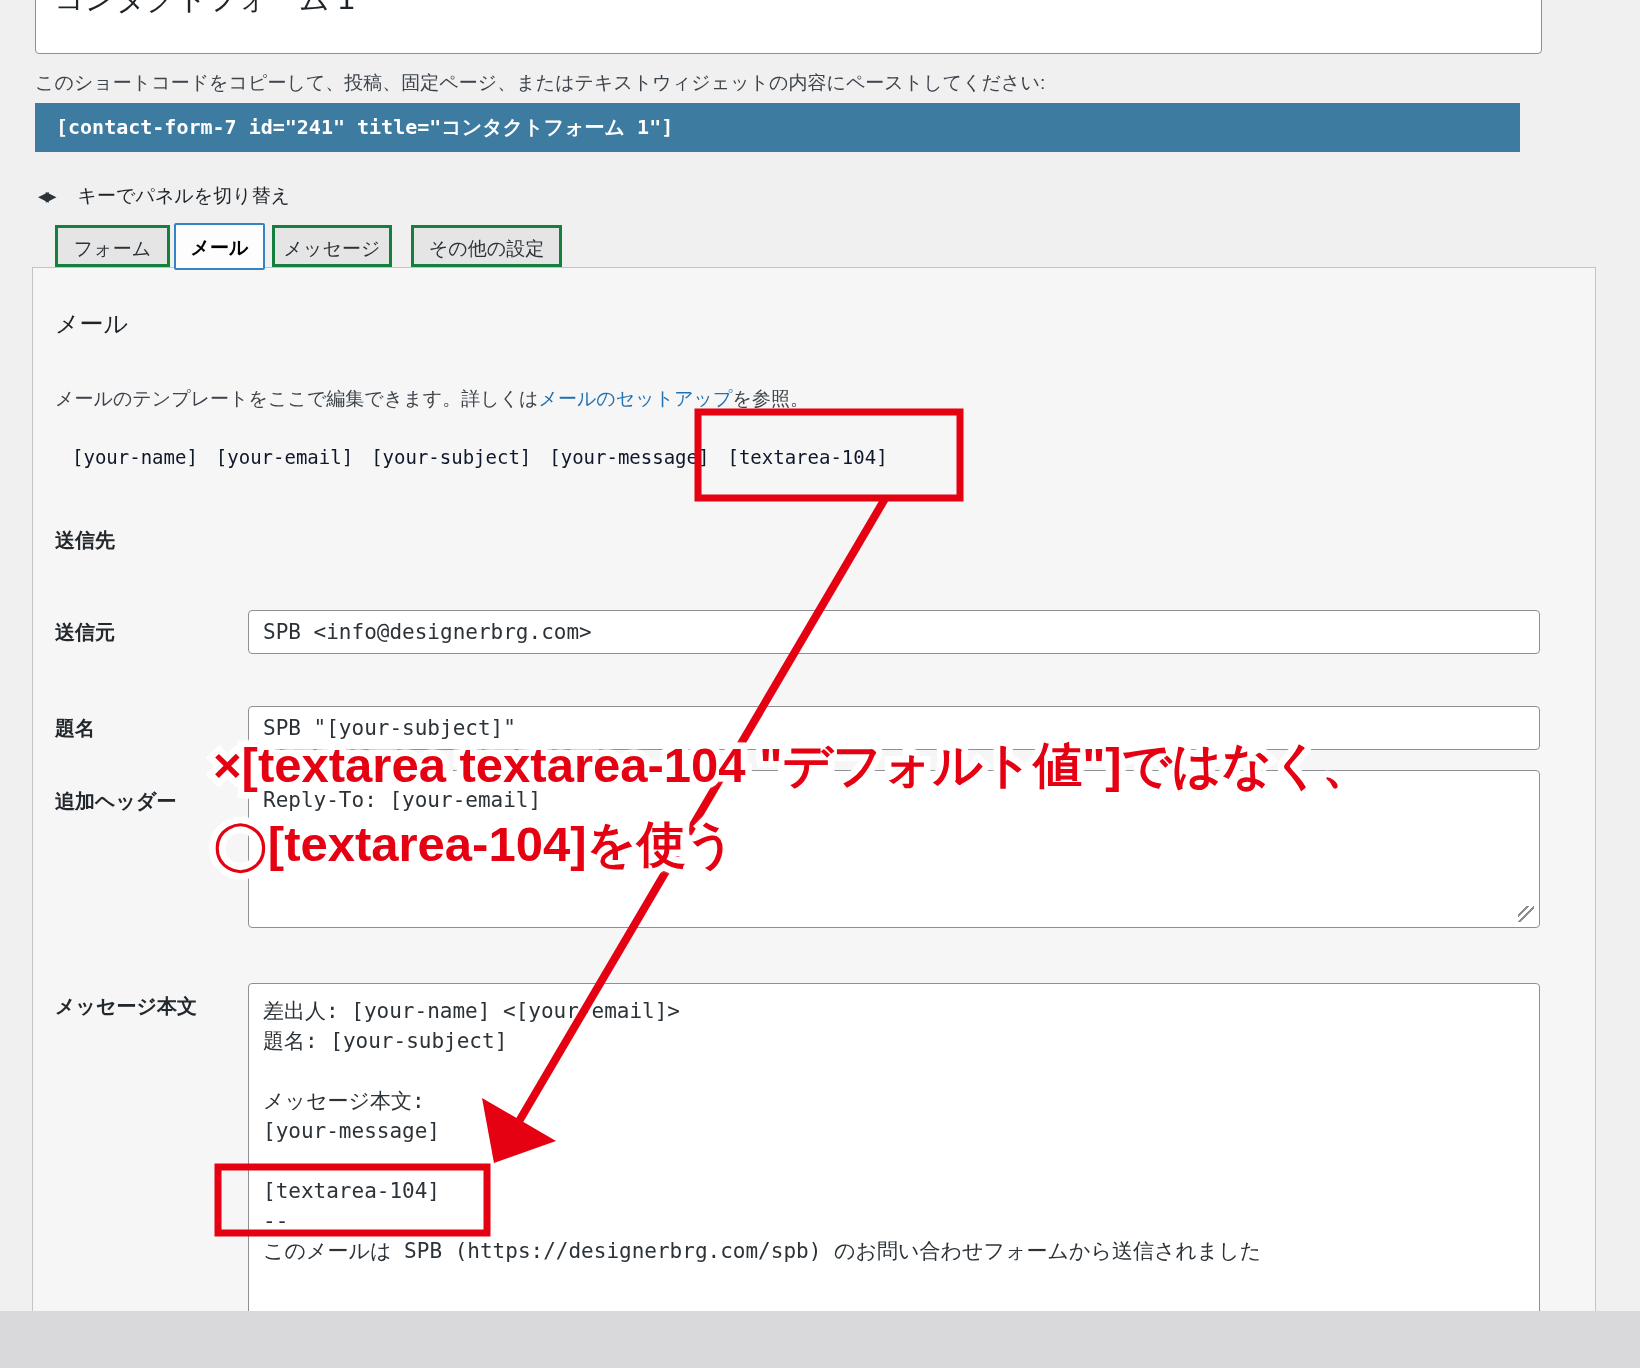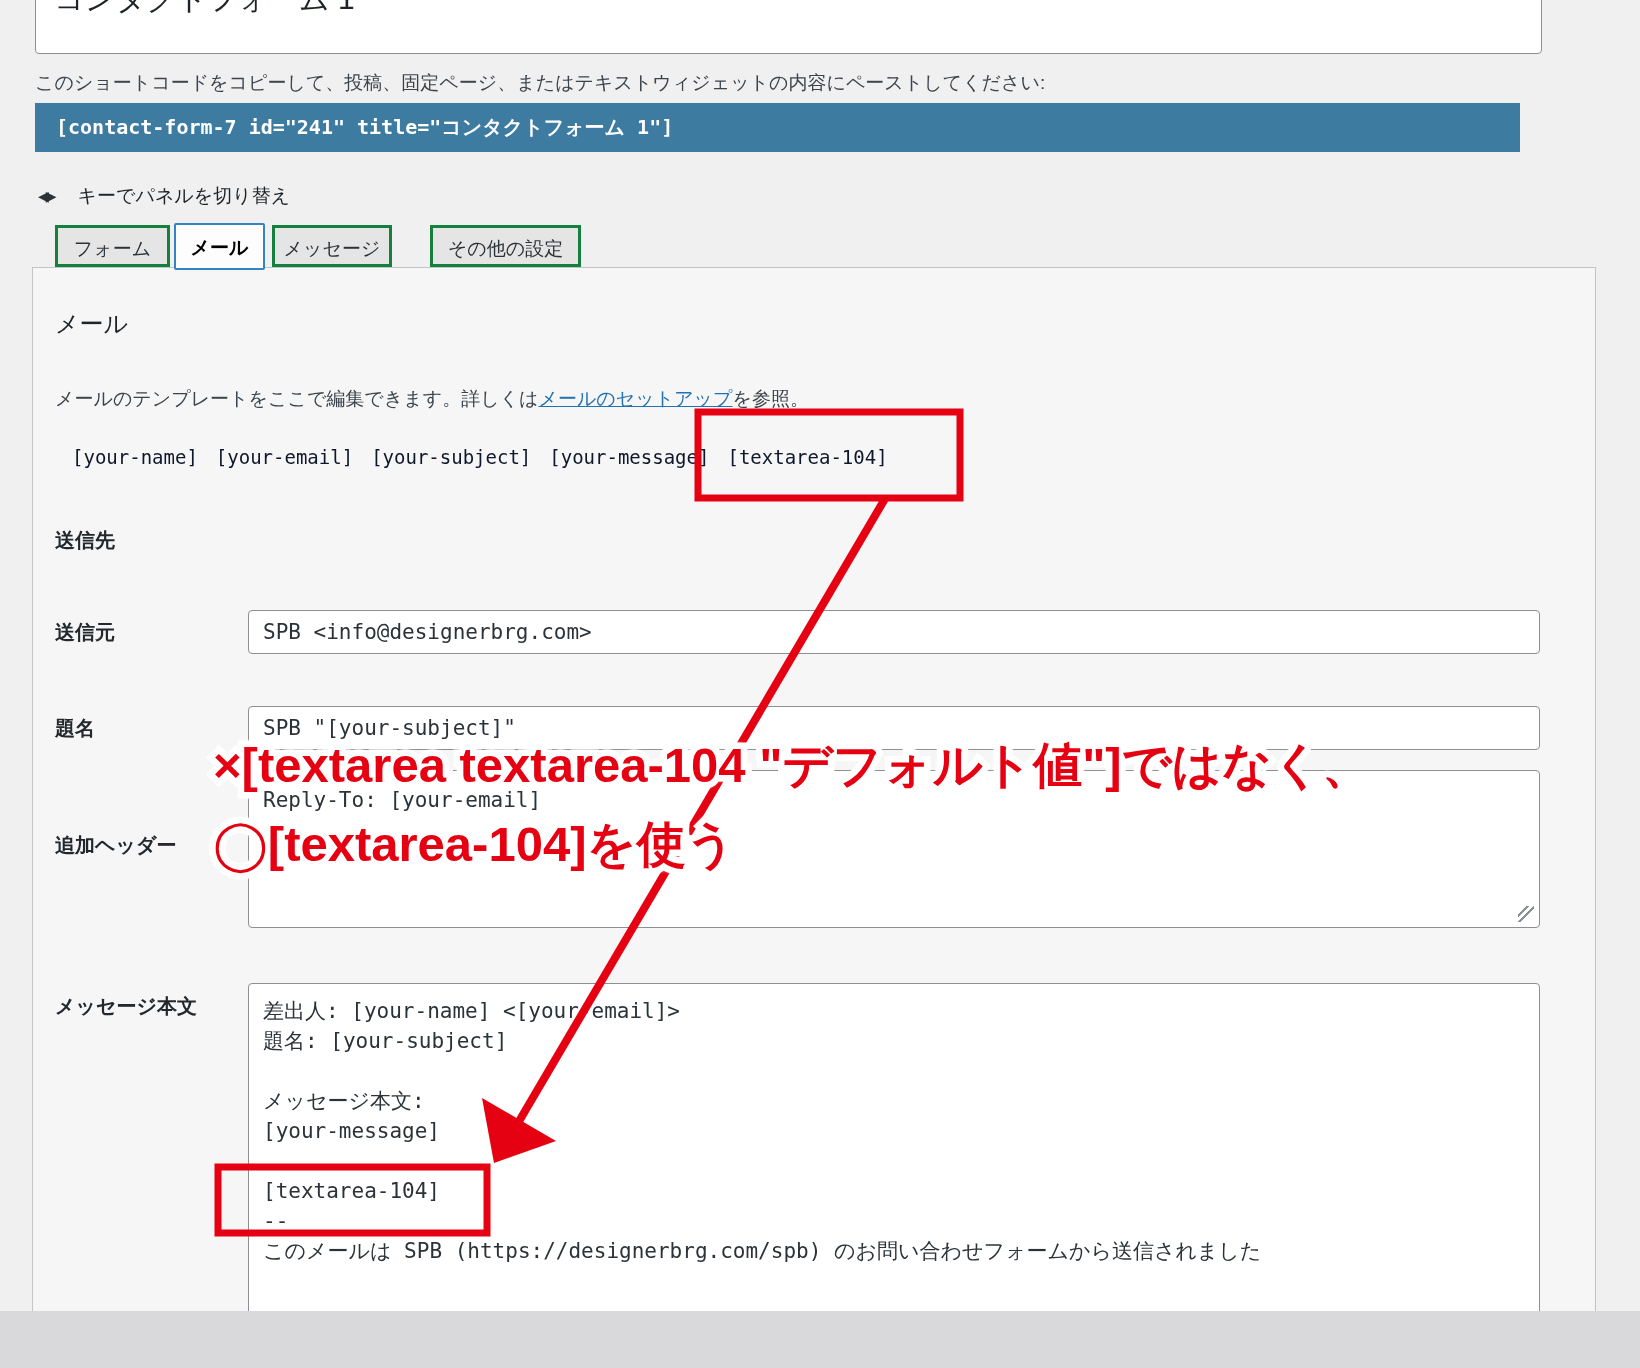--- a/index.html
+++ b/index.html
@@ -39,21 +39,21 @@
     top:223px;height:47px;line-height:45px;background:#fdfdfd;
     border:2px solid #3582c4;border-radius:2px;font-weight:bold;color:#000;z-index:2;
   }
   
   .panel{
     left:32px;top:267px;width:1564px;height:1059px;background:#f6f6f7;
     border:1px solid #c3c4c7;border-bottom:none;box-sizing:border-box;z-index:0;
   }
   .mail-heading{left:55px;top:308px;font-size:24px;font-weight:500;color:#1d2327;}
   .desc-line1{left:55px;top:386px;font-size:19px;color:#3c434a;}
-  .desc-line1 a{color:#2271b1;text-decoration:underline;cursor:pointer;}
+  .desc-line1 a{color:#2271b1;cursor:pointer;}
   .desc-line2{left:55px;top:416px;font-size:19px;color:#3c434a;}
   .tags-line{left:72px;top:446px;font-family:"DejaVu Sans Mono","Liberation Mono",monospace;
     font-size:19px;color:#0f172a;white-space:nowrap;}
   .tags-line span{margin-right:18px;}
   
   .field-label{position:absolute;left:55px;font-size:20px;font-weight:600;color:#23282d;}
   .wp-input,.wp-textarea{
     position:absolute;left:248px;width:1292px;background:#fff;
     border:1px solid #8c8f94;border-radius:4px;box-sizing:border-box;
     font-family:"DejaVu Sans Mono","Liberation Mono",monospace;
@@ -93,38 +93,38 @@
   </div>
 
   <div class="abs panel-switcher">
     <span class="switcher-icon">◀▶</span>
     <span class="switcher-label">キーでパネルを切り替え</span>
   </div>
 
   <div class="tab" style="left:55px;width:115px;">フォーム</div>
   <div class="tab active" style="left:174px;width:91px;">メール</div>
   <div class="tab" style="left:272px;width:120px;">メッセージ</div>
-  <div class="tab" style="left:430px;width:151px;">その他の設定</div>
+  <div class="tab" style="left:411px;width:151px;">その他の設定</div>
 
   <div class="abs panel"></div>
   <div class="abs mail-heading">メール</div>
 
   <div class="abs desc-line1"><span>メールのテンプレートをここで編集できます。詳しくは</span><a>メールのセットアップ</a><span>を参照。</span></div>
 
   <div class="abs tags-line"><span>[your-name]</span><span>[your-email]</span><span>[your-subject]</span><span>[your-message]</span><span>[textarea-104]</span></div>
 
   <div class="field-label" style="top:527px;">送信先</div>
 
   <div class="field-label" style="top:619px;">送信元</div>
   <input class="wp-input" style="top: 610px;" type="text" value="SPB &lt;info@designerbrg.com&gt;">
 
   <div class="field-label" style="top:715px;">題名</div>
   <input class="wp-input" style="top: 706px;" type="text" value="SPB &quot;[your-subject]&quot;">
 
-  <div class="field-label" style="top:832px;">追加ヘッダー</div>
+  <div class="field-label" style="top:788px;">追加ヘッダー</div>
   <textarea class="wp-textarea" style="top: 770px; height: 158px; padding-top: 14px;">Reply-To: [your-email]</textarea>
   <div class="resize-grip"></div>
 
   <div class="field-label" style="top:993px;">メッセージ本文</div>
   <textarea class="wp-textarea" style="top: 983px; height: 360px;">差出人: [your-name] &lt;[your-email]&gt;
 題名: [your-subject]
 
 メッセージ本文:
 [your-message]
 

